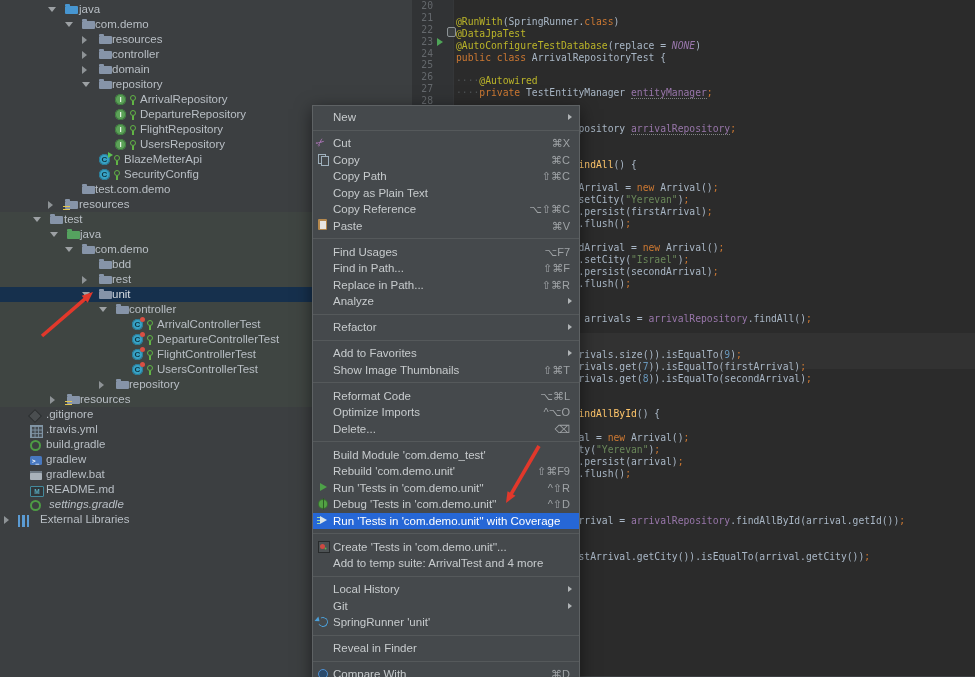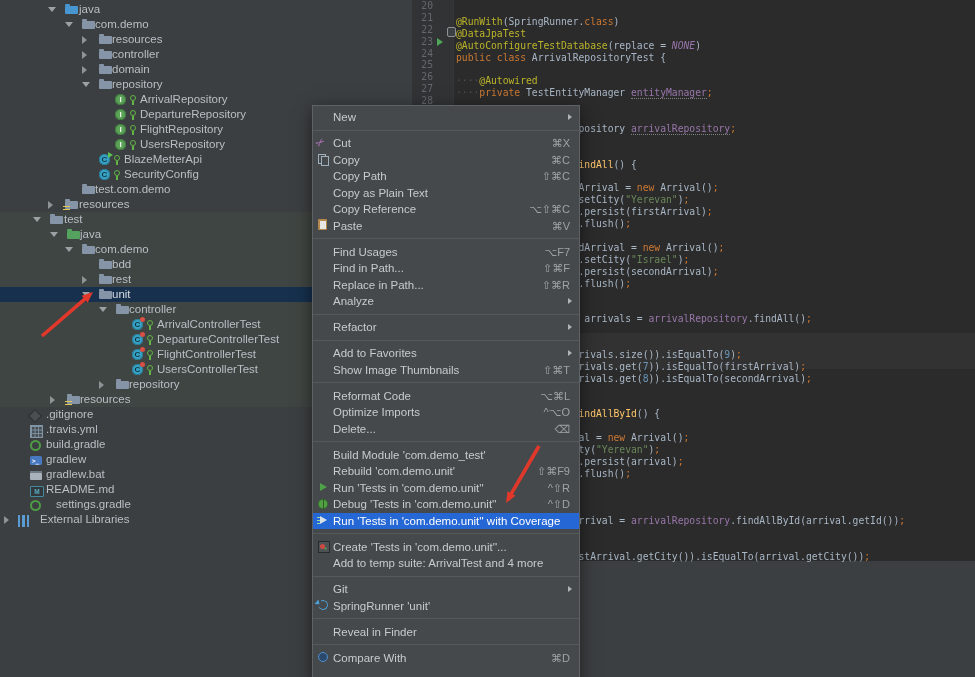--- a/index.html
+++ b/index.html
@@ -42,21 +42,21 @@
   .i-gradle{top:3px;width:11px;height:11px;border:2.5px solid #4e9b45;border-radius:50%;box-sizing:border-box;background:transparent;}
   .i-console{top:4px;width:12px;height:9px;background:#4878bf;border-radius:1.5px;}
   .i-console::before{content:">_";position:absolute;left:2px;top:0;font:bold 6px/9px "DejaVu Sans Mono",monospace;color:#fff;}
   .i-bat{top:4px;width:12px;height:9px;background:#a9b2ba;border-radius:1px;box-shadow:inset 0 2px #6f7a84;}
   .i-md{top:4px;width:12px;height:9px;background:#31373a;border:1px solid #448a9c;border-radius:1px;
      text-align:center;font:bold 6.5px/9px "Liberation Sans",sans-serif;color:#58acc0;}
   .i-md::before{content:"M";}
   .i-lib{top:3px;width:11px;height:12px;background:repeating-linear-gradient(90deg,#5b9bd3 0 2.5px,transparent 2.5px 4.5px);}
 
   
-  #editor{position:absolute;left:412px;top:0;width:563px;height:561px;background:#2b2b2b;}
+  #editor{position:absolute;left:412px;top:0;width:563px;height:676px;background:#2b2b2b;}
   #gutter{position:absolute;left:0;top:0;width:41px;height:677px;background:#313335;border-right:1px solid #353739;}
   #numbers{position:absolute;left:0;top:0;width:21px;text-align:right;font:9.7px/11.9px "DejaVu Sans Mono",monospace;color:#64686c;}
   .gnum{height:11.9px;}
   #band{position:absolute;left:0;top:333px;width:563px;height:36px;background:rgba(255,255,255,0.035);}
   #code{position:absolute;left:44px;top:16px;font:9.7px/11.9px "DejaVu Sans Mono",monospace;color:#a9b7c6;white-space:pre;}
   .cline{height:11.9px;}
   .ann{color:#bbb529;} .kw{color:#cc7832;} .pl{color:#a9b7c6;} .str{color:#6a8759;}
   .num{color:#6897bb;} .semi{color:#cc7832;} .field{color:#9876aa;}
   .fieldul{color:#9876aa;border-bottom:1px dotted #7e8183;} .const{color:#9876aa;font-style:italic;}
   .decl{color:#ffc66b;} .ind{color:#4e5254;}
@@ -261,21 +261,21 @@
         <div class="trow" style="top: 467px;">
           <span class="ti i-bat" style="left: 30px;"></span>
           <span class="tl" style="left: 46px;">gradlew.bat</span>
         </div>
         <div class="trow" style="top: 482px;">
           <span class="ti i-md" style="left: 30px;"></span>
           <span class="tl" style="left: 46px;">README.md</span>
         </div>
         <div class="trow" style="top: 497px;">
           <span class="ti i-gradle" style="left: 30px;"></span>
-          <span class="tl" style="left: 56px;">settings.gradle</span>
+          <span class="tl" style="left: 49px; font-style: italic;">settings.gradle</span>
         </div>
         <div class="trow" style="top: 512px;">
           <span class="tw twc" style="left: 4px;"></span>
           <span class="ti i-lib" style="left: 18px;"></span>
           <span class="tl" style="left: 40px;">External Libraries</span>
         </div>
       </div>
   </div>
 
   <div id="editor">
@@ -363,20 +363,21 @@
       <div class="msep"></div>
       <div class="mi"><span class="mlb">Build Module 'com.demo_test'</span></div>
       <div class="mi"><span class="mlb">Rebuild 'com.demo.unit'</span><span class="msc">⇧⌘F9</span></div>
       <div class="mi"><span class="mic m-run"></span><span class="mlb">Run 'Tests in 'com.demo.unit''</span><span class="msc">^⇧R</span></div>
       <div class="mi"><span class="mic m-debug"></span><span class="mlb">Debug 'Tests in 'com.demo.unit''</span><span class="msc">^⇧D</span></div>
       <div class="mi sel"><span class="mic m-coverage"></span><span class="mlb">Run 'Tests in 'com.demo.unit'' with Coverage</span></div>
       <div class="msep"></div>
       <div class="mi"><span class="mic m-create"></span><span class="mlb">Create 'Tests in 'com.demo.unit''...</span></div>
       <div class="mi"><span class="mlb">Add to temp suite: ArrivalTest and 4 more</span></div>
       <div class="msep"></div>
+      <div class="mi"><span class="mlb">Local History</span><span class="marr"></span></div>
       <div class="mi"><span class="mlb">Git</span><span class="marr"></span></div>
       <div class="mi"><span class="mic m-sync"></span><span class="mlb">SpringRunner 'unit'</span></div>
       <div class="msep"></div>
       <div class="mi"><span class="mlb">Reveal in Finder</span></div>
       <div class="msep"></div>
       <div class="mi"><span class="mic m-compare"></span><span class="mlb">Compare With</span><span class="msc">⌘D</span></div>
     </div>
 
   <svg id="arrows" width="975" height="677">
       <line x1="42" y1="336" x2="86.1855894373873" y2="297.8790993089208" stroke="#e2382b" stroke-width="3.6"></line>

